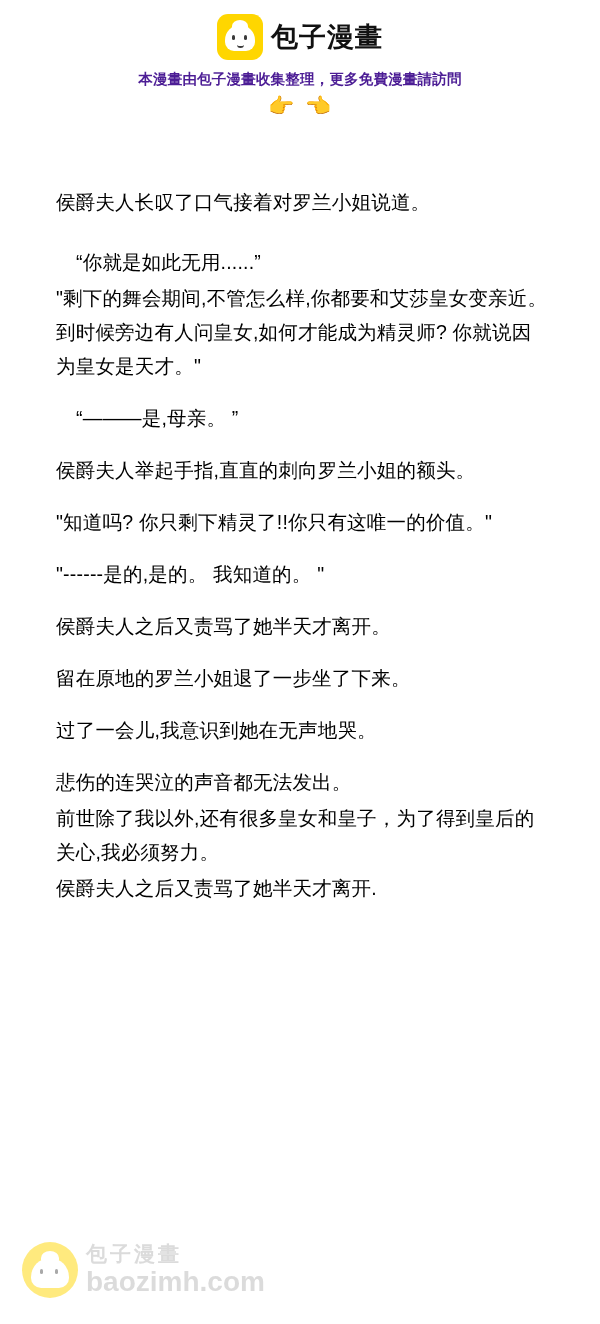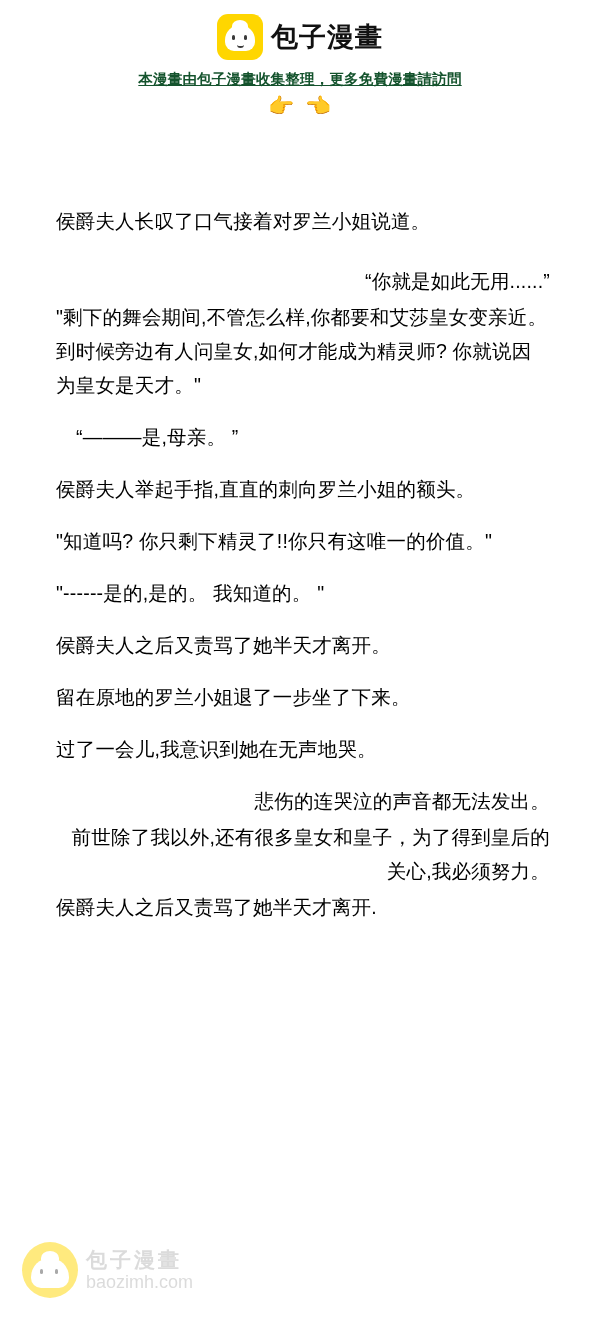--- a/index.html
+++ b/index.html
@@ -77,23 +77,22 @@
   .brand-title {
     font-size: 27px;
     font-weight: bold;
     letter-spacing: 1px;
     color: #111111;
   }
   .header-note {
     margin-top: 10px;
     font-size: 14.5px;
     font-weight: bold;
-    color: #14532d;
+    color: #4c1d95;
     letter-spacing: .2px;
-    text-decoration: underline;
   }
   .header-url-row {
     margin-top: 6px;
     display: flex;
     align-items: center;
     justify-content: center;
     gap: 10px;
     font-size: 24px;
     font-weight: bold;
     color: #111111;
@@ -101,32 +100,31 @@
   .hand { font-size: 21px; line-height: 1; }
 
   
   .content {
     position: absolute;
     left: 0;
     top: 185px;
     width: 596px;
     padding: 0 46px 0 56px;
     box-sizing: border-box;
-    margin-top: 19px;
   }
   .para {
     font-size: 19.5px;
     line-height: 34px;
     margin: 0 0 18px 0;
     color: #000000;
     letter-spacing: .2px;
     word-break: break-all;
   }
   .para.indent { text-indent: 20px; }
-  .para.nogap { margin-bottom: 2px; text-align: right; }
+  .para.nogap { margin-bottom: 2px; }
   .para.gap-lg { margin-bottom: 26px; }
 
   
   .watermark {
     position: absolute;
     left: 22px;
     bottom: 26px;
     display: flex;
     align-items: center;
     gap: 8px;
@@ -165,22 +163,22 @@
     flex-direction: column;
     line-height: 1.15;
   }
   .wm-cn {
     font-size: 21px;
     font-weight: bold;
     color: #b9b9b9;
     letter-spacing: 3px;
   }
   .wm-en {
-    font-size: 18px;
-    font-weight: normal;
+    font-size: 28px;
+    font-weight: bold;
     color: #b9b9b9;
   }
 </style>
 </head>
 <body>
 
 <div class="header">
   <div class="brand-row">
     <span class="bun-logo">
       <span class="bun-top"></span>

